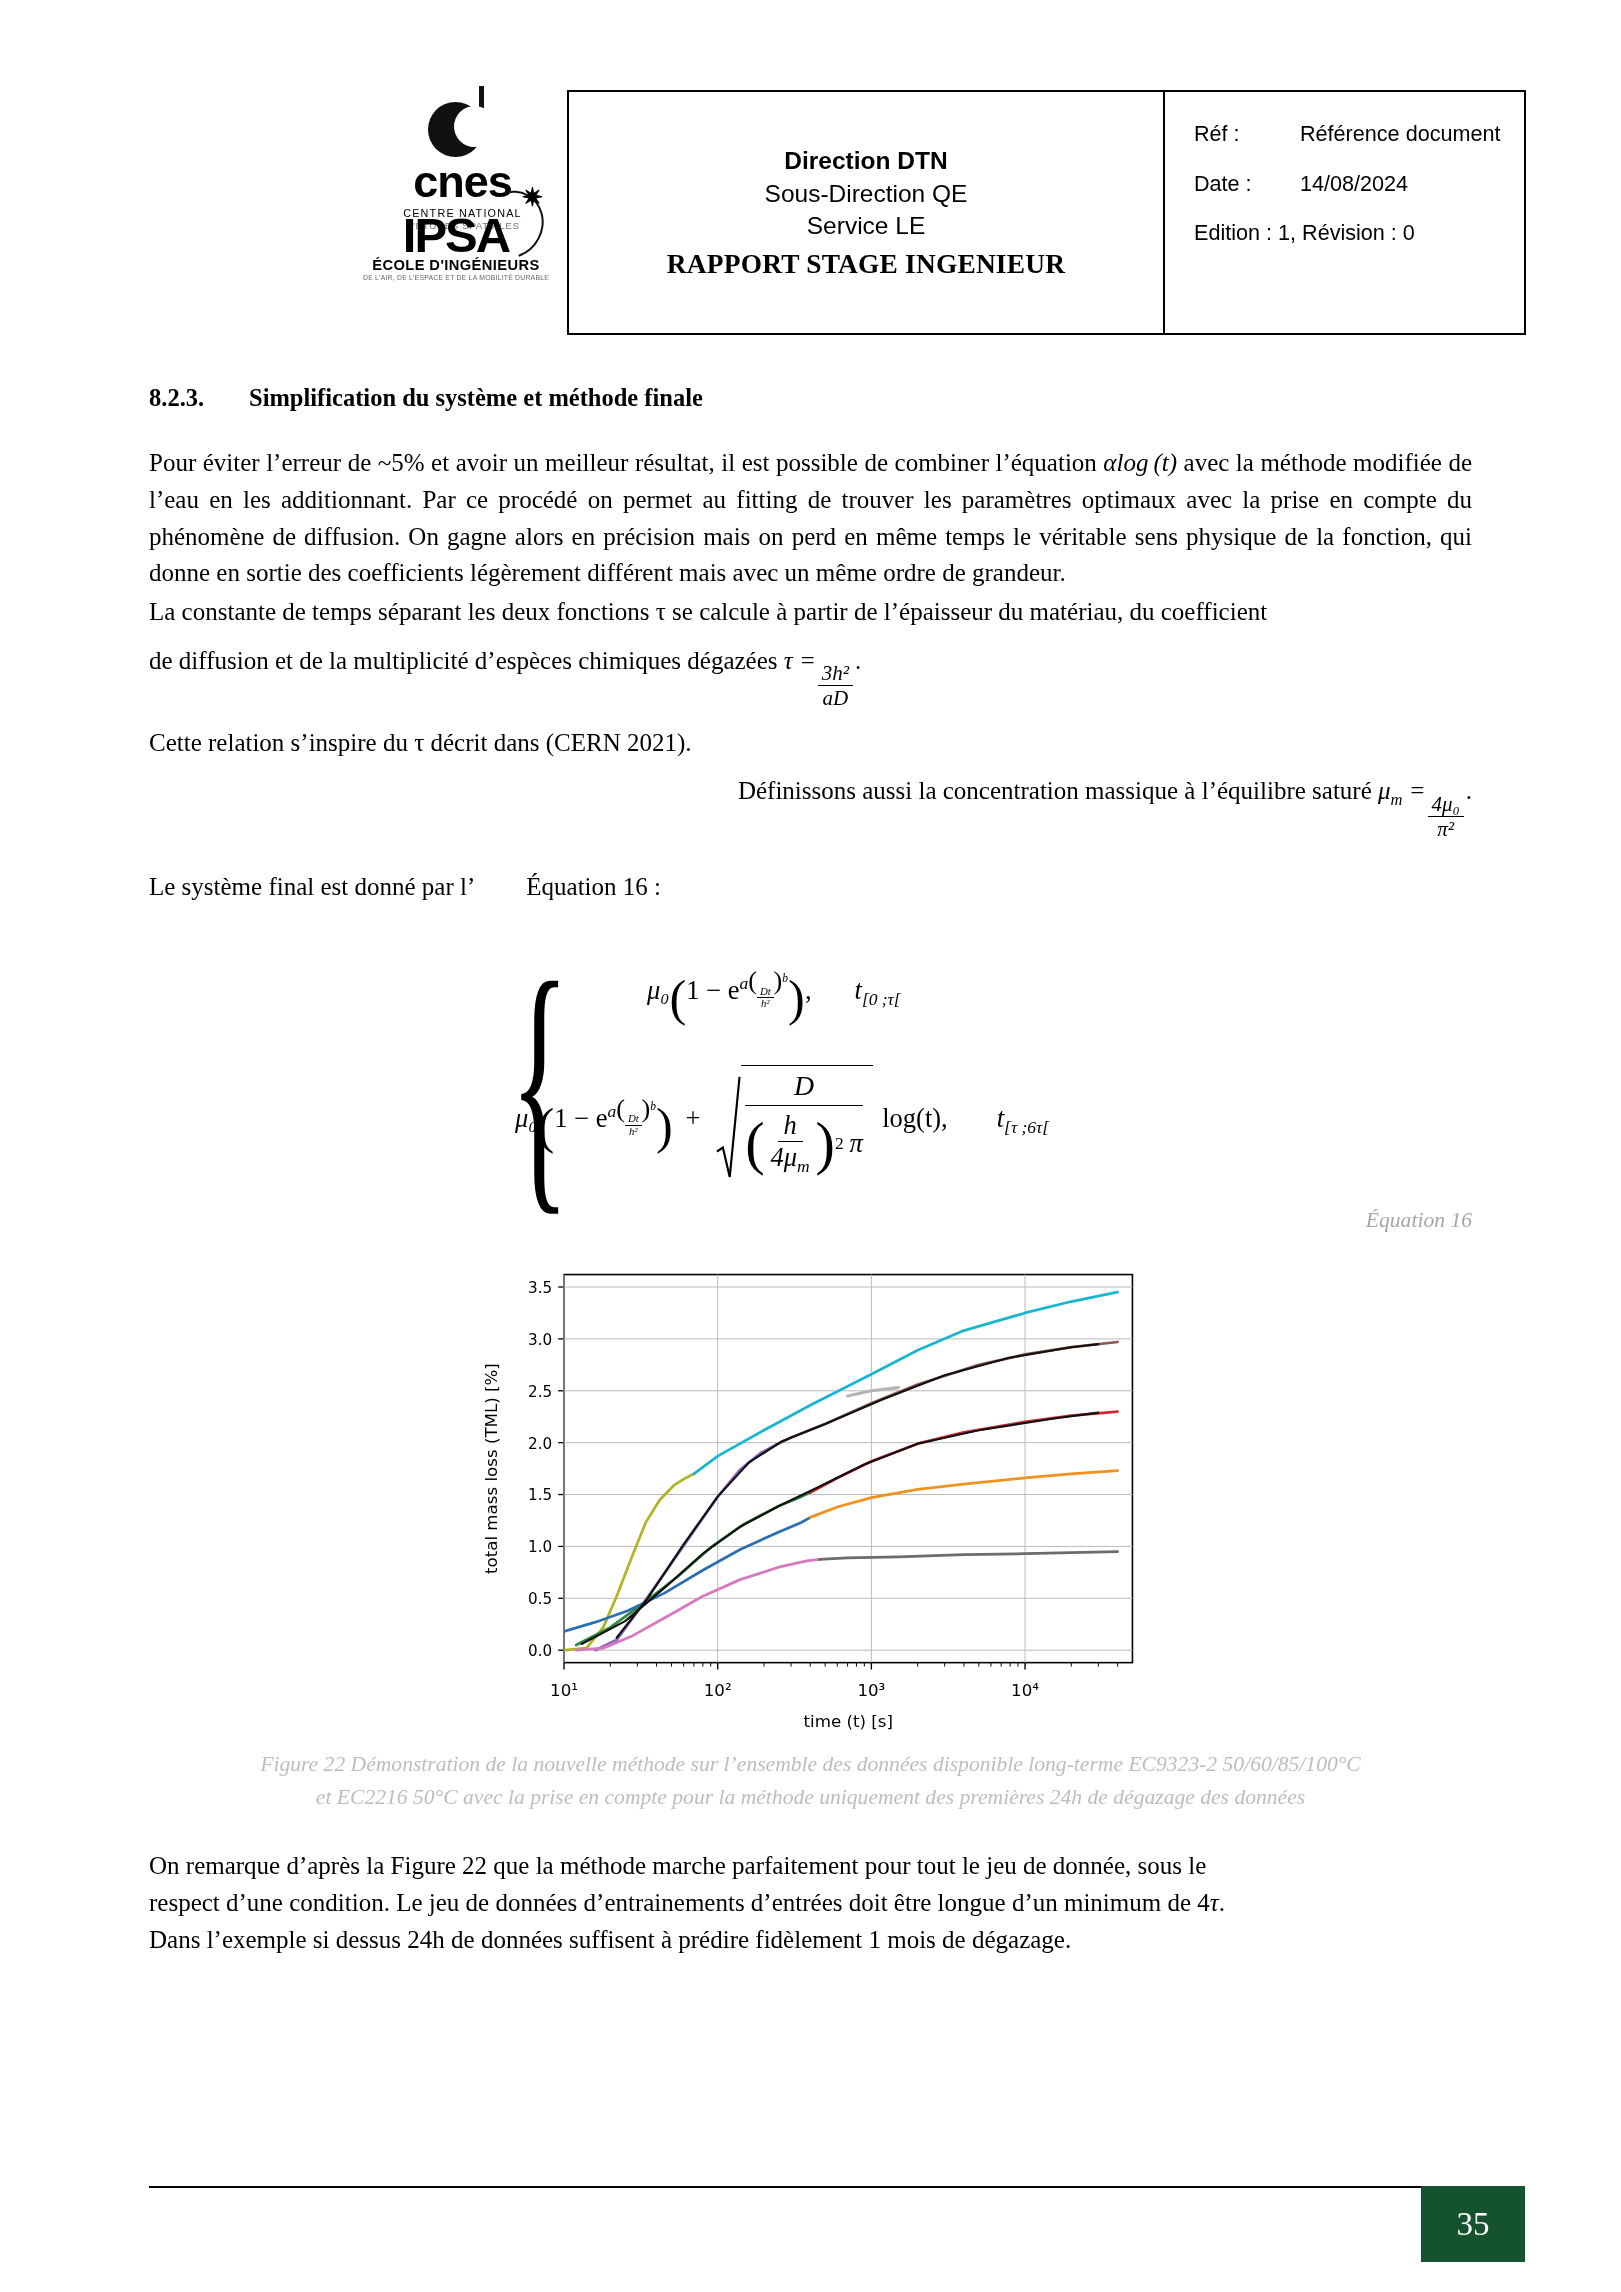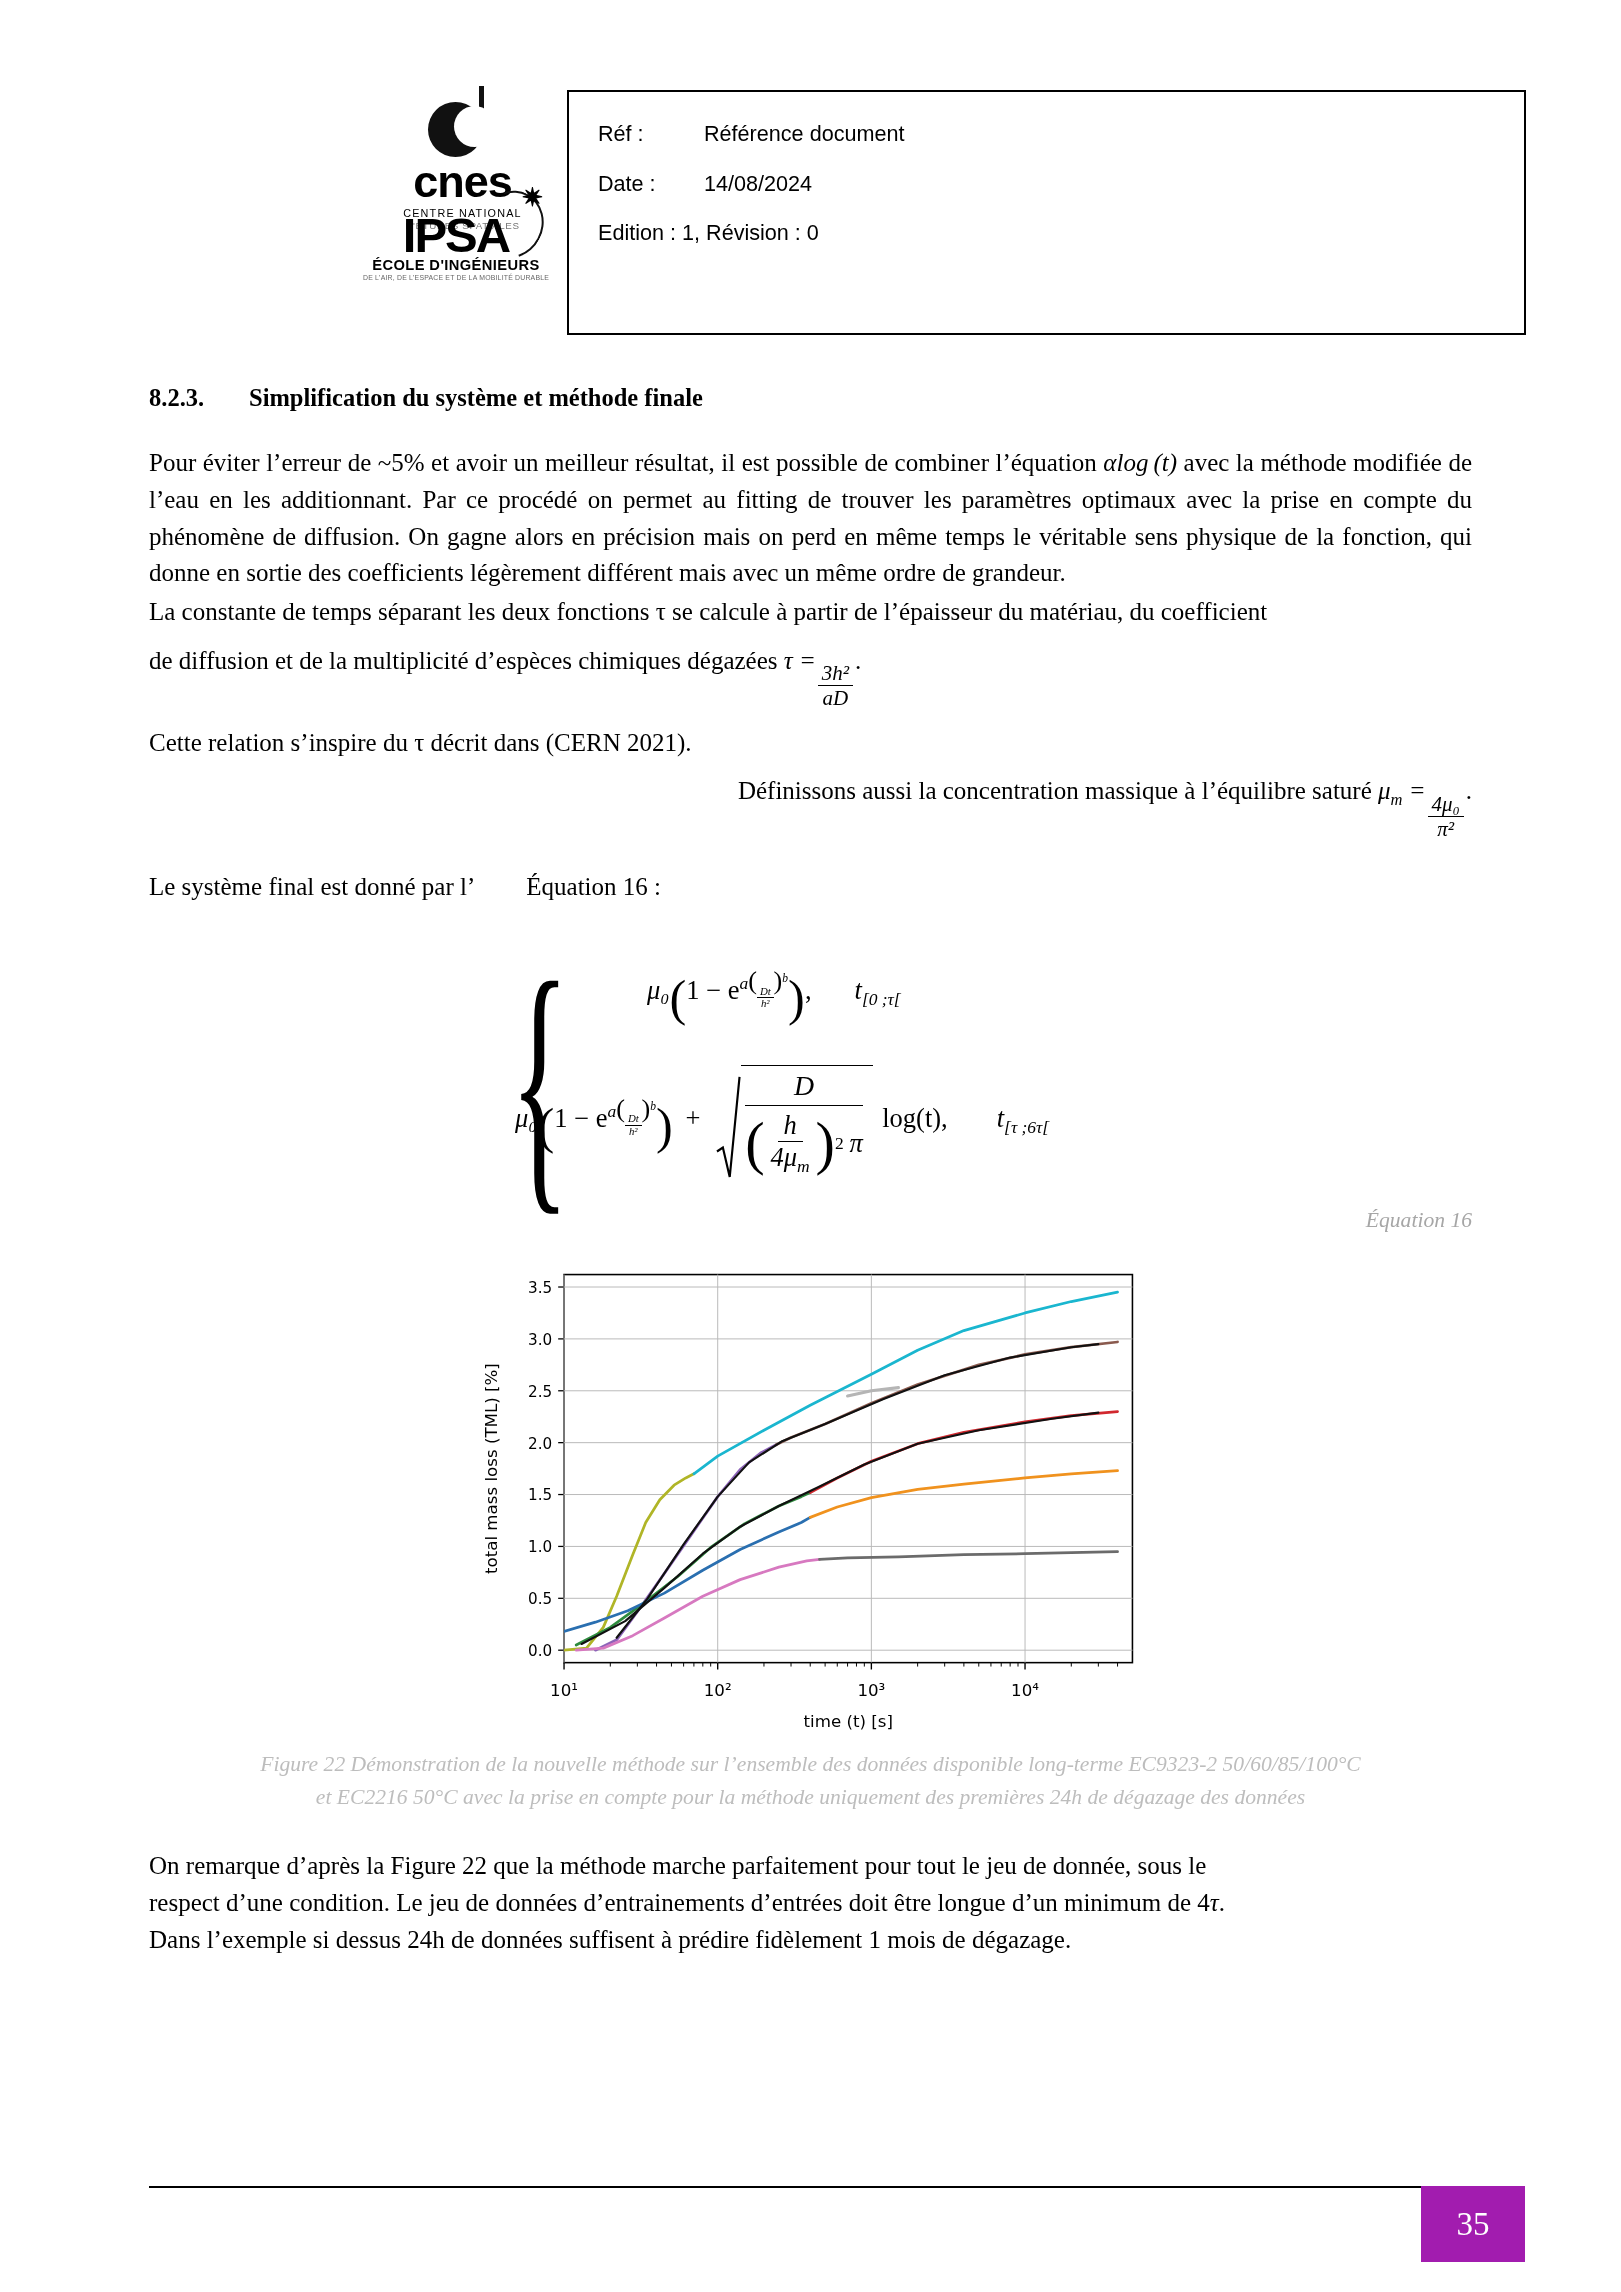--- a/index.html
+++ b/index.html
@@ -210,21 +210,21 @@
   .figcaption {
     font-family:"Liberation Serif", serif; font-style:italic; font-size:21.6px;
     color:#bdbdbd; text-align:center; line-height:1.5; margin:5.9px 167px 0 167px;
   }
 
   
   .footer { position:absolute; left:0; top:2186px; width:1621px; }
   .footrule { margin:0 149px; border-top:2.9px solid #000; }
   .pagenum {
     position:absolute; right:96px; top:0px; width:104px; height:76px;
-    background:#a21caf; color:#fff;
+    background:#14532d; color:#fff;
     font-family:"Liberation Serif", serif; font-size:33px;
     display:flex; align-items:center; justify-content:center;
   }
 </style>
 </head>
 <body>
 
 <div class="header">
 
 
@@ -243,20 +243,26 @@
     <div class="ipsa-word">
       <span>IPSA</span>
       <span class="ipsa-swoosh"></span>
       <span class="ipsa-star">✷</span>
     </div>
     <div class="ipsa-sub">ÉCOLE D'INGÉNIEURS</div>
     <div class="ipsa-sub3">DE L'AIR, DE L'ESPACE ET DE LA MOBILITÉ DURABLE</div>
   </div>
 
   <div class="htable">
+    <div class="cell-left">
+      <div class="dir-line bold">Direction DTN</div>
+      <div class="dir-line">Sous-Direction QE</div>
+      <div class="dir-line">Service LE</div>
+      <div class="rapport">RAPPORT STAGE INGENIEUR</div>
+    </div>
     <div class="cell-right">
       <div class="meta-row">
         <span class="lbl">Réf :</span>
         <span>Référence document</span>
       </div>
       <div class="meta-row">
         <span class="lbl">Date :</span>
         <span>14/08/2024</span>
       </div>
       <div class="meta-row single">

